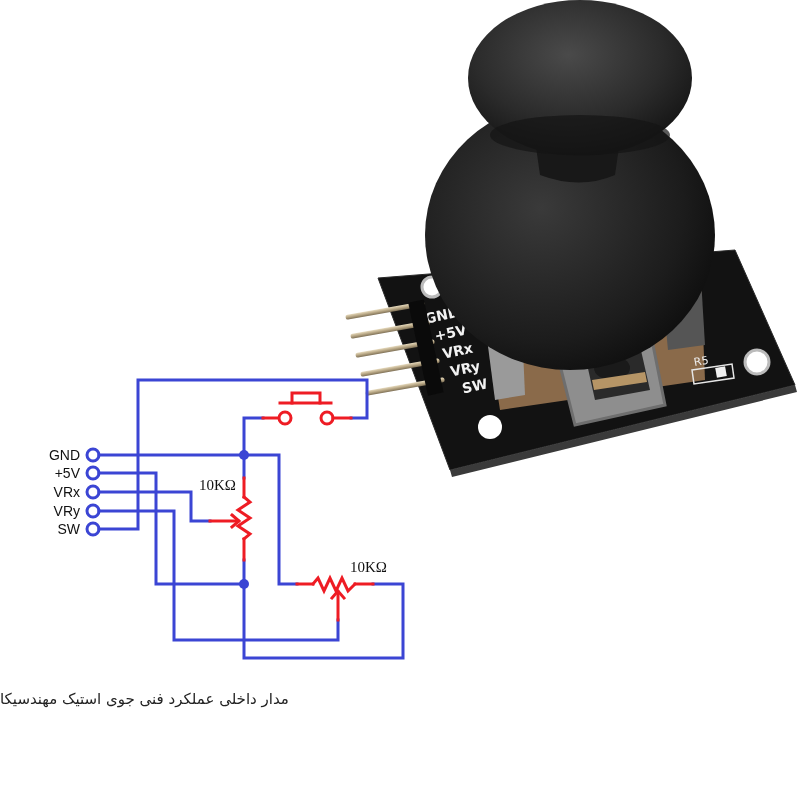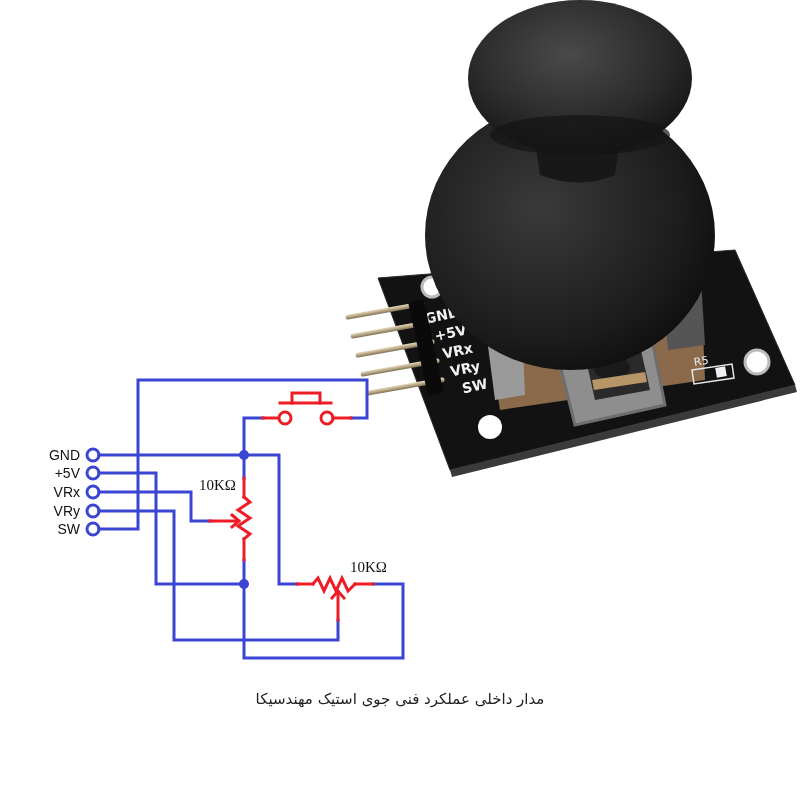--- a/index.html
+++ b/index.html
@@ -3,21 +3,21 @@
 <meta charset="utf-8">
 <style>
   html, body { margin: 0; padding: 0; background: #ffffff; }
   body { width: 800px; height: 800px; position: relative; overflow: hidden; font-family: "DejaVu Sans", sans-serif; }
   #stage { position: absolute; left: 0; top: 0; width: 800px; height: 800px; }
   .pin-label { font-family: "Liberation Sans", sans-serif; font-size: 14px; fill: #111111; }
   .res-label { font-family: "Liberation Serif", serif; font-size: 15px; fill: #111111; }
   .silk { font-family: "DejaVu Sans", sans-serif; font-weight: bold; font-size: 14px; fill: #f2f2f2; }
   .silk-small { font-family: "DejaVu Sans", sans-serif; font-size: 11px; fill: #eeeeee; }
   .caption {
-    position: absolute; left: 0; top: 690px; width: 800px; text-align: center;
+    position: absolute; left: 0; top: 690px; width: 800px; text-align: left;
     font-family: "DejaVu Sans", sans-serif; font-size: 15px; color: #222222; direction: rtl;
   }
 </style>
 </head>
 <body>
 
 <svg id="stage" width="800" height="800" viewBox="0 0 800 800" xmlns="http://www.w3.org/2000/svg">
   <defs>
     <radialGradient id="capGrad" cx="45%" cy="35%" r="70%">
       <stop offset="0%" stop-color="#4a4a4a"></stop>

